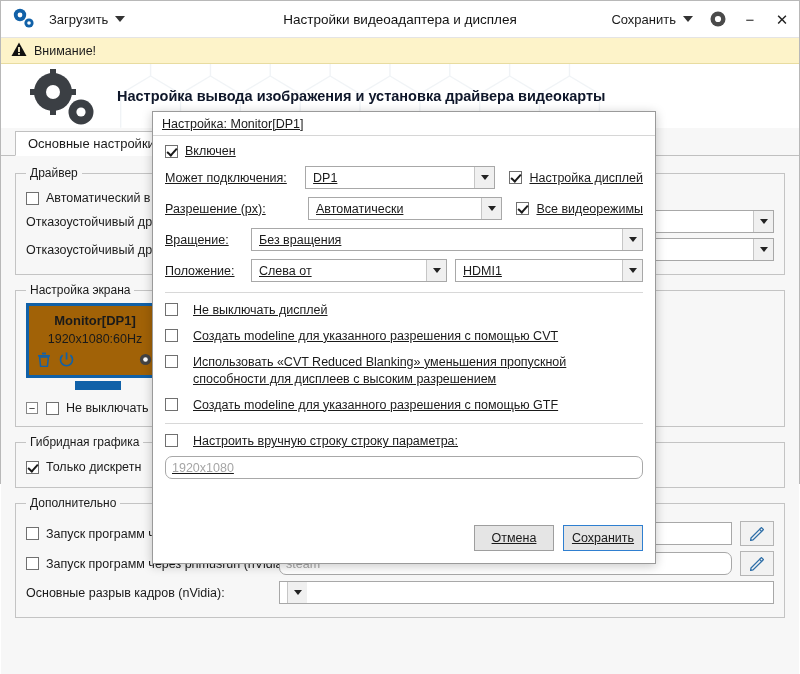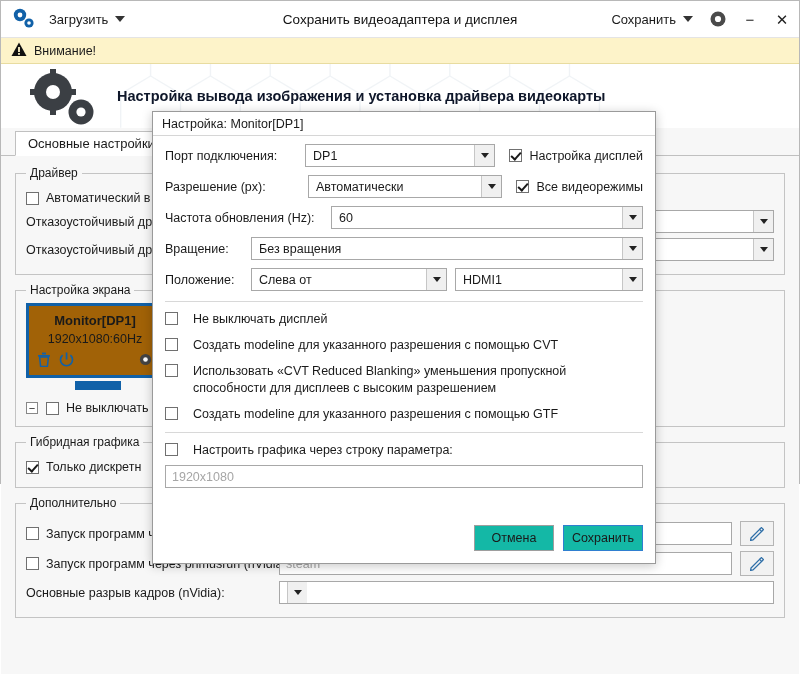--- a/index.html
+++ b/index.html
@@ -207,21 +207,21 @@
 
   .txt {
     height: 23px;
     border: 1px solid #a8a8a8;
     background: #fff;
     font-size: 12.5px;
     padding: 0 6px;
     display: flex; align-items: center;
     color: #111;
   }
-  .txt.placeholder { color: #a6a6a6; }
+  .txt.placeholder { color: #a6a6a6; border-radius: 7px; }
 
   .icon-btn {
     width: 34px; height: 25px;
     border: 1px solid #b5b5b5;
     background: #f2f2f2;
     display: flex; align-items: center; justify-content: center;
     flex: 0 0 auto;
   }
 
   
@@ -271,21 +271,21 @@
 
   
   .modal-shadow {
     position: absolute;
     left: 151px; top: 110px;
     width: 504px; height: 453px;
     background: #ffffff;
     border: 1px solid #9a9a9a;
     box-shadow: 0 2px 10px rgba(0,0,0,0.22);
     z-index: 20;
-    display: flex; flex-direction: column;
+    display: flex; flex-direction: column; text-decoration: underline;
   }
   .modal-title {
     height: 24px;
     border-bottom: 1px solid #d6d6d6;
     display: flex; align-items: center;
     padding-left: 9px;
     font-size: 12.5px;
     background: #fff;
   }
   .modal-body {
@@ -311,21 +311,21 @@
     font-size: 12.5px;
     line-height: 1.35;
   }
   .modal-foot {
     padding: 0 12px 12px 12px;
     display: flex; justify-content: flex-end; gap: 9px;
   }
   .btn {
     min-width: 80px; height: 26px;
     border: 1px solid #9e9e9e;
-    background: #14b8a6;
+    background: #e5e5e5;
     font-size: 12.5px;
     display: flex; align-items: center; justify-content: center;
   }
   .btn.primary { border-color: #2f7fd0; }
 </style>
 </head>
 <body>
 
 <div id="app">
 
@@ -339,21 +339,21 @@
         <circle cx="9" cy="9" r="2.4" fill="#fff"></circle>
         <circle cx="18" cy="17" r="1.8" fill="#fff"></circle>
       </svg>
     </div>
 
     <div class="tb-load">
       <span class="tb-load-label">Загрузить</span>
       <span class="caret-down"></span>
     </div>
 
-    <div class="tb-title">Сохранить видеоадаптера и дисплея</div>
+    <div class="tb-title">Настройки видеоадаптера и дисплея</div>
 
     <div class="tb-right">
       <div class="tb-save">
         <span>Сохранить</span>
         <span class="caret-down"></span>
       </div>
       <div class="gear-btn">
         <svg viewBox="0 0 22 22" width="22" height="22">
           <g fill="#4a4a4a">
             <circle cx="11" cy="11" r="7.5"></circle>
@@ -537,23 +537,29 @@
         </span>
       </div>
     </fieldset>
   </div>
 
   <div class="modal-shadow">
     <div class="modal-title">Настройка: Monitor[DP1]</div>
 
     <div class="modal-body">
 
-
       <div class="m-row">
-        <span class="m-lbl w">Порт подключения:</span>
+        <span class="cb-wrap">
+          <span class="cb checked"></span>
+          <span class="m-lbl">Включен</span>
+        </span>
+      </div>
+
+      <div class="m-row">
+        <span class="m-lbl w">Может подключения:</span>
         <span class="combo" style="width:215px">
           <span class="val">DP1</span>
           <span class="arrow"></span>
         </span>
         <span class="cb-wrap" style="margin-left:6px">
           <span class="cb checked"></span>
           <span class="m-lbl">Настройка дисплей</span>
         </span>
       </div>
 
@@ -562,27 +568,20 @@
         <span class="combo" style="width:215px">
           <span class="val">Автоматически</span>
           <span class="arrow"></span>
         </span>
         <span class="cb-wrap" style="margin-left:6px">
           <span class="cb checked"></span>
           <span class="m-lbl">Все видеорежимы</span>
         </span>
       </div>
 
-      <div class="m-row">
-        <span class="m-lbl" style="width:158px">Частота обновления (Hz):</span>
-        <span class="combo" style="flex:1">
-          <span class="val">60</span>
-          <span class="arrow"></span>
-        </span>
-      </div>
 
       <div class="m-row">
         <span class="m-lbl" style="width:78px">Вращение:</span>
         <span class="combo" style="flex:1">
           <span class="val">Без вращения</span>
           <span class="arrow"></span>
         </span>
       </div>
 
       <div class="m-row">
@@ -616,21 +615,21 @@
 
       <div class="m-check-row">
         <span class="cb" style="margin-top:1px"></span>
         <span>Создать modeline для указанного разрешения с помощью GTF</span>
       </div>
 
       <hr class="m-sep">
 
       <div class="m-check-row" style="margin-bottom:6px">
         <span class="cb" style="margin-top:1px"></span>
-        <span>Настроить графика через строку параметра:</span>
+        <span>Настроить вручную строку строку параметра:</span>
       </div>
 
       <div class="txt placeholder" style="margin:0 0 10px 0;">
         <span>1920x1080</span>
       </div>
     </div>
 
     <div class="modal-foot">
       <div class="btn">Отмена</div>
       <div class="btn primary">Сохранить</div>

